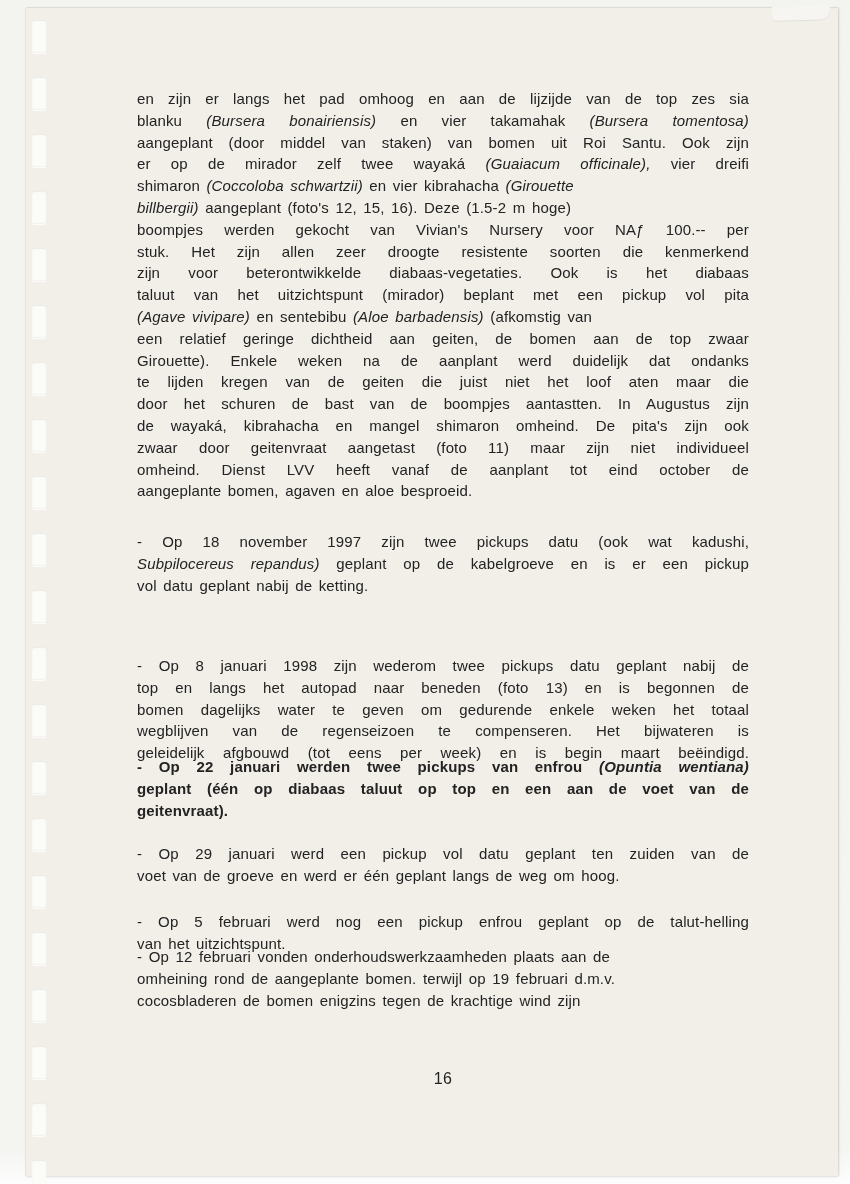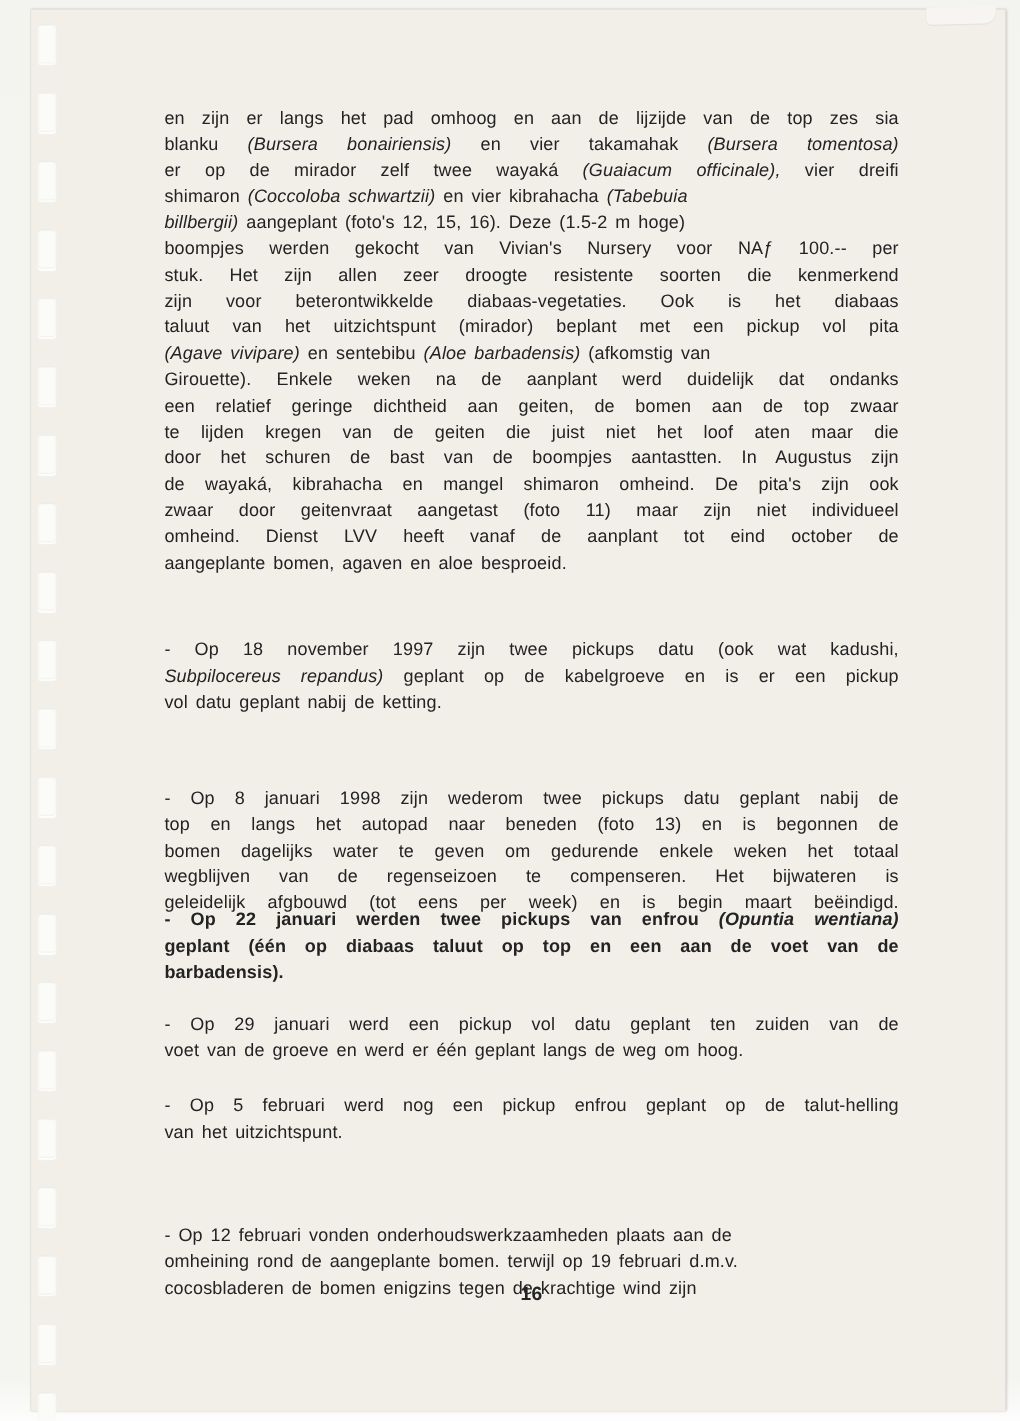--- a/index.html
+++ b/index.html
@@ -49,21 +49,20 @@
   .line.just { text-align: justify; text-align-last: justify; }
   .it { font-style: italic; }
   .pageno {
     position: absolute;
     left: 137px; top: 1070px;
     width: 612px;
     text-align: center;
     color: #232323;
     font-size: 16px;
     letter-spacing: 0.3px;
-    font-weight: bold;
   }
 </style>
 </head>
 <body>
 
 <div class="paper">
   <div class="tear"></div>
 </div>
 
 <div id="holes">
@@ -87,30 +86,31 @@
     <div class="hole" style="top: 989px;"></div>
     <div class="hole" style="top: 1046px;"></div>
     <div class="hole" style="top: 1103px;"></div>
     <div class="hole" style="top: 1160px;"></div>
   </div>
 
 <div class="textblock" id="textblock">
     <div class="para" style="top: 88px;">
       <div class="line just"><span>en zijn er langs het pad omhoog en aan de lijzijde van de top zes sia</span></div>
       <div class="line just"><span>blanku </span><span class="it">(Bursera bonairiensis)</span><span> en vier takamahak </span><span class="it">(Bursera tomentosa)</span></div>
+      <div class="line just"><span>aangeplant (door middel van staken) van bomen uit Roi Santu. Ook zijn</span></div>
       <div class="line just"><span>er op de mirador zelf twee wayaká </span><span class="it">(Guaiacum officinale),</span><span> vier dreifi</span></div>
-      <div class="line"><span>shimaron </span><span class="it">(Coccoloba schwartzii)</span><span> en vier kibrahacha </span><span class="it">(Tabebuia</span></div>
+      <div class="line"><span>shimaron </span><span class="it">(Coccoloba schwartzii)</span><span> en vier kibrahacha </span><span class="it">(Girouette</span></div>
       <div class="line"><span class="it">billbergii)</span><span> aangeplant (foto's 12, 15, 16). Deze (1.5-2 m hoge)</span></div>
       <div class="line just"><span>boompjes werden gekocht van Vivian's Nursery voor NAƒ 100.-- per</span></div>
       <div class="line just"><span>stuk. Het zijn allen zeer droogte resistente soorten die kenmerkend</span></div>
       <div class="line just"><span>zijn voor beterontwikkelde diabaas-vegetaties. Ook is het diabaas</span></div>
       <div class="line just"><span>taluut van het uitzichtspunt (mirador) beplant met een pickup vol pita</span></div>
       <div class="line"><span class="it">(Agave vivipare)</span><span> en sentebibu </span><span class="it">(Aloe barbadensis)</span><span> (afkomstig van</span></div>
+      <div class="line just"><span>een relatief geringe dichtheid aan geiten, de bomen aan de top zwaar</span></div>
       <div class="line just"><span>Girouette).  Enkele weken na de aanplant werd duidelijk dat ondanks</span></div>
-      <div class="line just"><span>een relatief geringe dichtheid aan geiten, de bomen aan de top zwaar</span></div>
       <div class="line just"><span>te lijden kregen van de geiten die juist niet het loof aten maar die</span></div>
       <div class="line just"><span>door het schuren de bast van de boompjes aantastten. In Augustus zijn</span></div>
       <div class="line just"><span>de wayaká, kibrahacha en mangel shimaron omheind. De pita's zijn ook</span></div>
       <div class="line just"><span>zwaar door geitenvraat aangetast (foto 11) maar zijn niet individueel</span></div>
       <div class="line just"><span>omheind. Dienst LVV heeft vanaf de aanplant tot eind october de</span></div>
       <div class="line"><span>aangeplante bomen, agaven en aloe besproeid.</span></div>
     </div>
     <div class="para" style="top: 531px;">
       <div class="line just"><span>- Op 18 november 1997 zijn twee pickups datu (ook wat kadushi,</span></div>
       <div class="line just"><span class="it">Subpilocereus repandus)</span><span> geplant op de kabelgroeve en is er een pickup</span></div>
@@ -119,30 +119,30 @@
     <div class="para" style="top: 655px;">
       <div class="line just"><span>- Op 8 januari 1998 zijn wederom twee pickups datu geplant nabij de</span></div>
       <div class="line just"><span>top en langs het autopad naar beneden (foto 13) en is begonnen de</span></div>
       <div class="line just"><span>bomen dagelijks water te geven om gedurende enkele weken het totaal</span></div>
       <div class="line just"><span>wegblijven van de regenseizoen te compenseren. Het bijwateren is</span></div>
       <div class="line just"><span>geleidelijk afgbouwd (tot eens per week) en is begin maart beëindigd.</span></div>
     </div>
     <div class="para" style="top: 756px; font-weight: bold;">
       <div class="line just"><span>- Op 22 januari werden twee pickups van enfrou </span><span class="it">(Opuntia wentiana)</span></div>
       <div class="line just"><span>geplant (één op diabaas taluut op top en een aan de voet van de</span></div>
-      <div class="line"><span>barbadensis).</span></div>
+      <div class="line"><span>geitenvraat).</span></div>
     </div>
     <div class="para" style="top: 843px;">
       <div class="line just"><span>- Op 29 januari werd een pickup vol datu geplant ten zuiden van de</span></div>
       <div class="line"><span>voet van de groeve en werd er één geplant langs de weg om hoog.</span></div>
     </div>
     <div class="para" style="top: 911px;">
       <div class="line just"><span>- Op 5 februari werd nog een pickup enfrou geplant op de talut-helling</span></div>
       <div class="line"><span>van het uitzichtspunt.</span></div>
     </div>
-    <div class="para" style="top: 1019px;">
+    <div class="para" style="top: 946px;">
       <div class="line"><span>- Op 12 februari vonden onderhoudswerkzaamheden plaats aan de</span></div>
       <div class="line"><span>omheining rond de aangeplante bomen. terwijl op 19 februari d.m.v.</span></div>
       <div class="line"><span>cocosbladeren de bomen enigzins tegen de krachtige wind zijn</span></div>
     </div>
   </div>
 
 <div class="pageno">16</div>
 
 </body></html>

